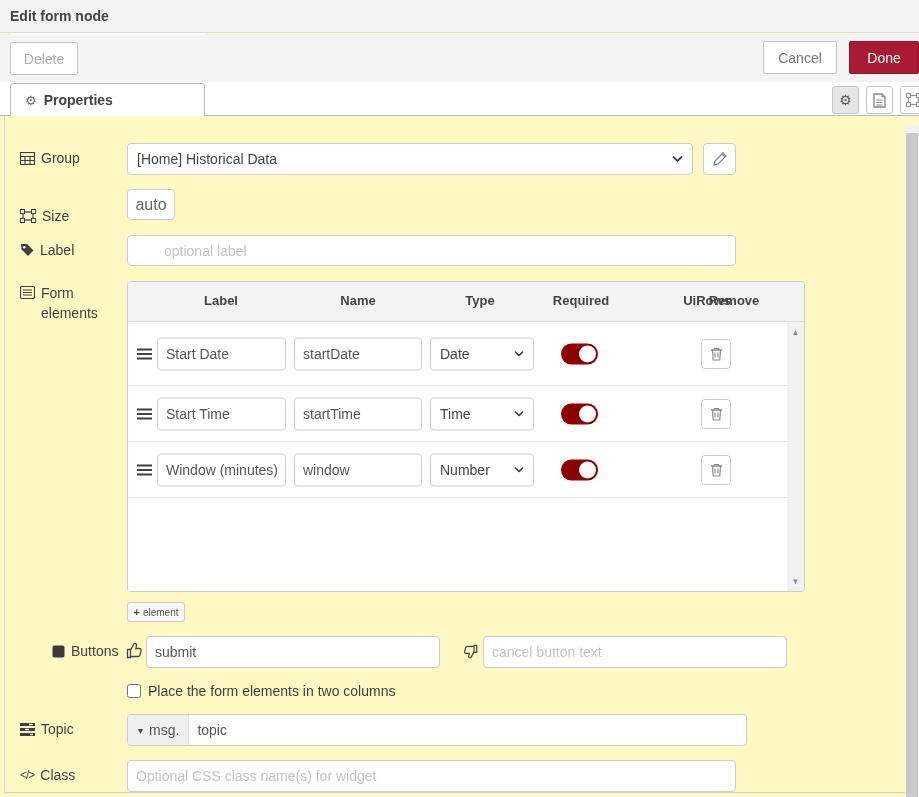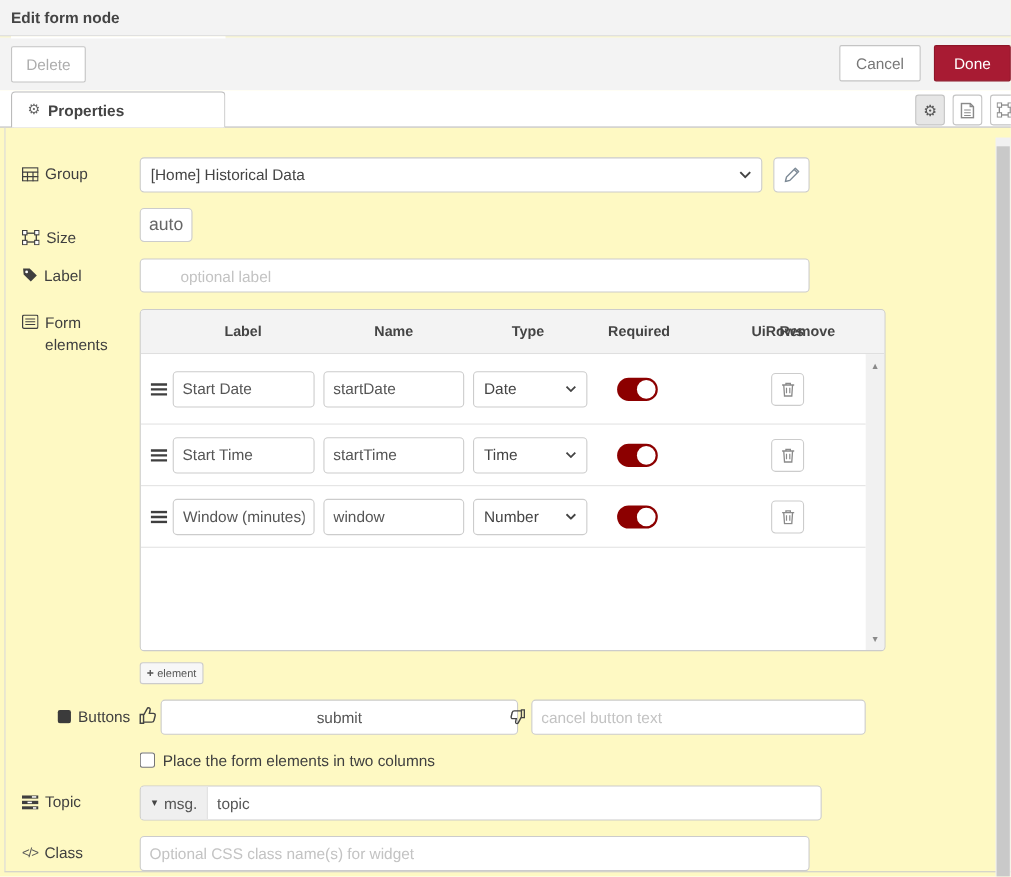--- a/index.html
+++ b/index.html
@@ -277,21 +277,21 @@
   <div class="rowlabel" style="top:643px;padding-left:32px;">
     <svg class="icon-svg" width="13" height="13" viewBox="0 0 13 13">
       <rect x="0.5" y="0.5" width="12" height="12" rx="2" fill="#3b3b3b"></rect>
     </svg>
     <span>Buttons</span>
   </div>
   <svg style="position:absolute; left:126px; top:641px;" width="17" height="18" viewBox="0 0 17 18">
     <path d="M1.5 8.5 h3 v8 h-3 z" fill="none" stroke="#444" stroke-width="1.3"></path>
     <path d="M4.5 15.5 h7.3 c1.1 0 2-.7 2.2-1.7 l1.1-4.3 c.2-1-.5-2-1.6-2 H9.8 l.7-3.2 c.2-1-.5-1.9-1.5-1.9 -.5 0-1 .3-1.2.8 L4.8 8.8" fill="none" stroke="#444" stroke-width="1.3"></path>
   </svg>
-  <input type="text" style="position: absolute; left: 146px; top: 636px; width: 325px; height: 32px; text-align: center;" value="submit">
+  <input type="text" style="position: absolute; left: 146px; top: 636px; width: 294px; height: 32px;" value="submit">
   <svg style="position:absolute; left:463px; top:644px; transform:rotate(180deg);" width="15" height="16" viewBox="0 0 17 18">
     <path d="M1.5 8.5 h3 v8 h-3 z" fill="none" stroke="#444" stroke-width="1.4"></path>
     <path d="M4.5 15.5 h7.3 c1.1 0 2-.7 2.2-1.7 l1.1-4.3 c.2-1-.5-2-1.6-2 H9.8 l.7-3.2 c.2-1-.5-1.9-1.5-1.9 -.5 0-1 .3-1.2.8 L4.8 8.8" fill="none" stroke="#444" stroke-width="1.4"></path>
   </svg>
   <input type="text" style="position: absolute; left: 483px; top: 636px; width: 304px; height: 32px;" placeholder="cancel button text">
 
   <label class="chkrow">
     <input type="checkbox" style="">
     <span>Place the form elements in two columns</span>
   </label>

